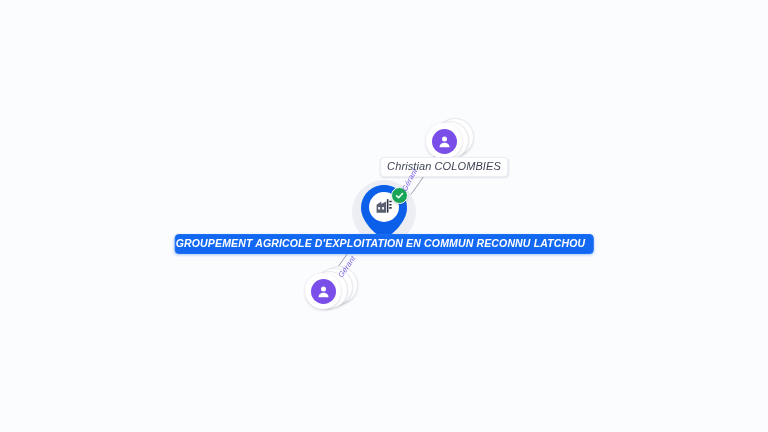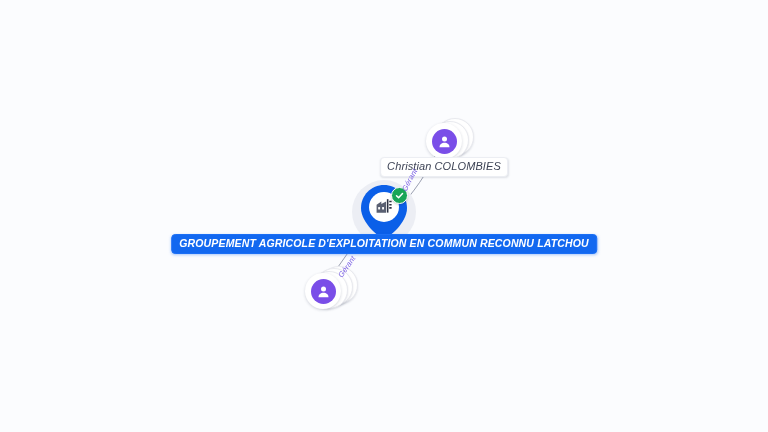--- a/index.html
+++ b/index.html
@@ -140,21 +140,21 @@
   }
 
   
   .company-banner {
     position: absolute;
     transform: translateX(-50%);
     background: #1268f0;
     color: #ffffff;
     border: 1px solid #1b6ff5;
     border-radius: 4px;
-    padding: 2px 7px 3px 7px;
+    padding: 2px 7px 3px 0;
     font-size: 10.5px;
     font-weight: bold;
     letter-spacing: 0.15px;
     white-space: nowrap;
     box-shadow: 0 1px 3px rgba(18,104,240,0.35);
     line-height: 13px;
   }
 
   
   .edge-label {

